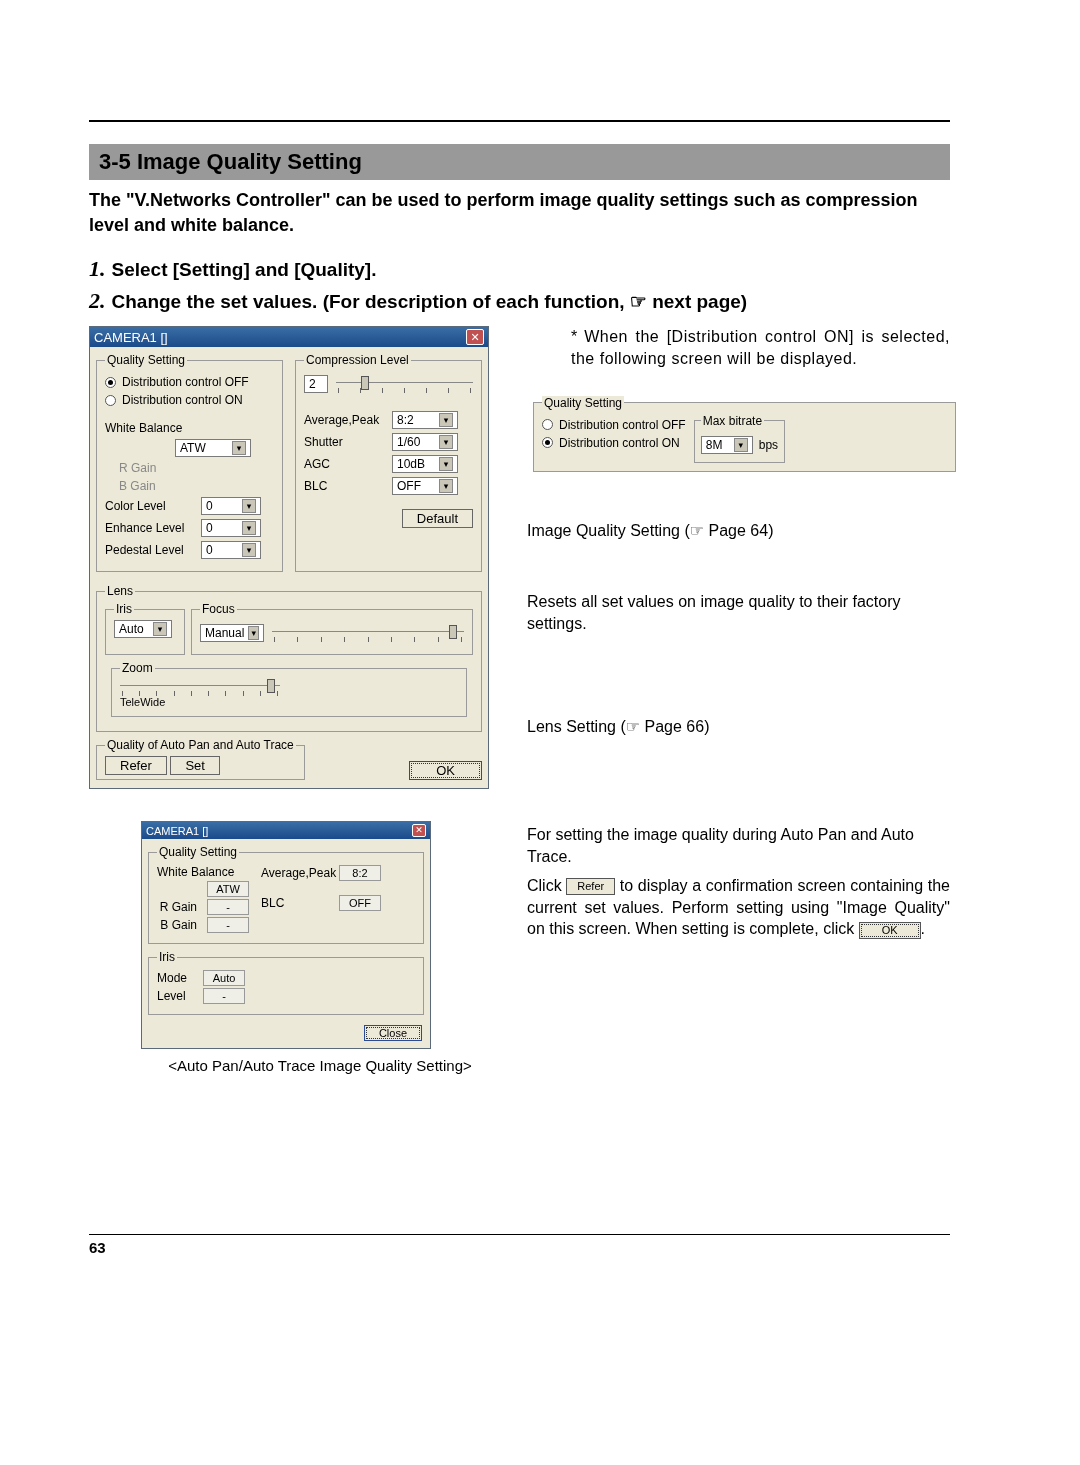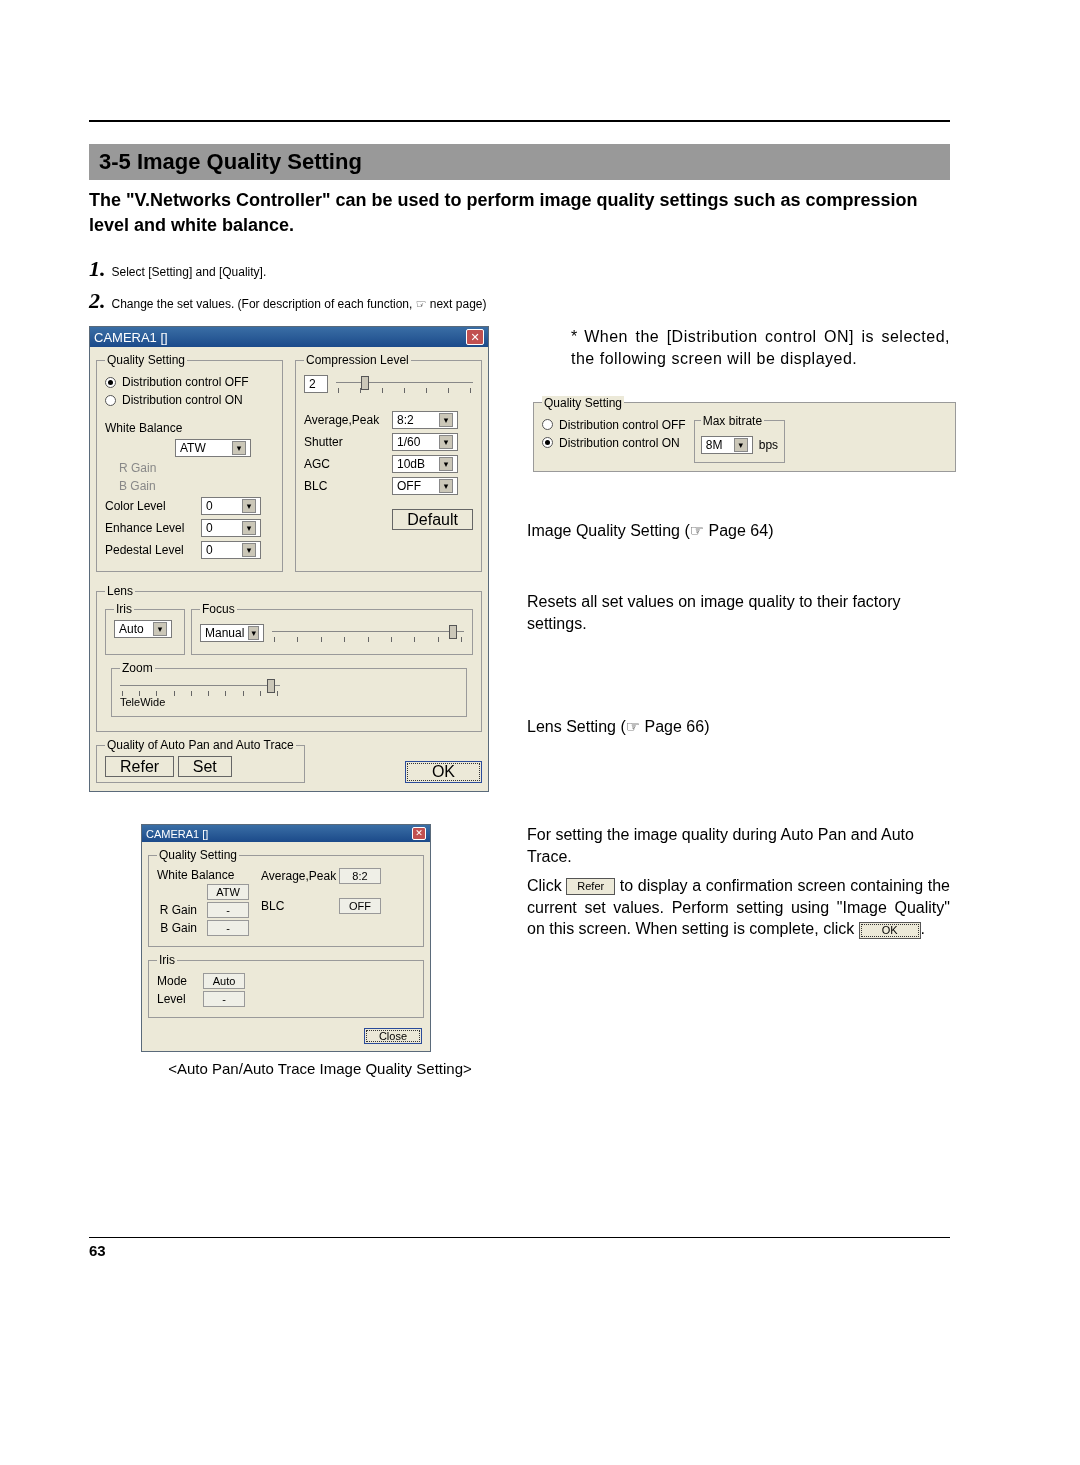--- a/index.html
+++ b/index.html
@@ -36,22 +36,22 @@
     align-items: baseline;
   }
   .step-num {
     font-weight: bold;
     font-style: italic;
     font-size: 22px;
     margin-right: 6px;
     font-family: "Times New Roman", serif;
   }
   .step-text {
-    font-weight: normal;
-    font-size: 12px;
+    font-weight: bold;
+    font-size: 19px;
   }
 
   .two-col {
     display: flex;
     align-items: flex-start;
     gap: 28px;
     margin-top: 12px;
   }
   .left-col { flex: 0 0 410px; }
   .right-col { flex: 1; font-size: 16px; }
@@ -113,21 +113,21 @@
     width: 14px; height: 14px;
     font-size: 9px;
     line-height: 12px;
     text-align: center;
     margin-left: 4px;
   }
   .btn {
     background: #ece9d8;
     border: 1px solid #666;
     padding: 1px 14px;
-    font-size: 16px;
+    font-size: 13px;
   }
   .btn-blue { border: 1px solid #2a4b9a; outline: 1px dotted #333; outline-offset: -3px;}
   .slider-track {
     position: relative;
     height: 14px;
   }
   .slider-track::before {
     content: "";
     position: absolute;
     left: 0; right: 0; top: 6px;

